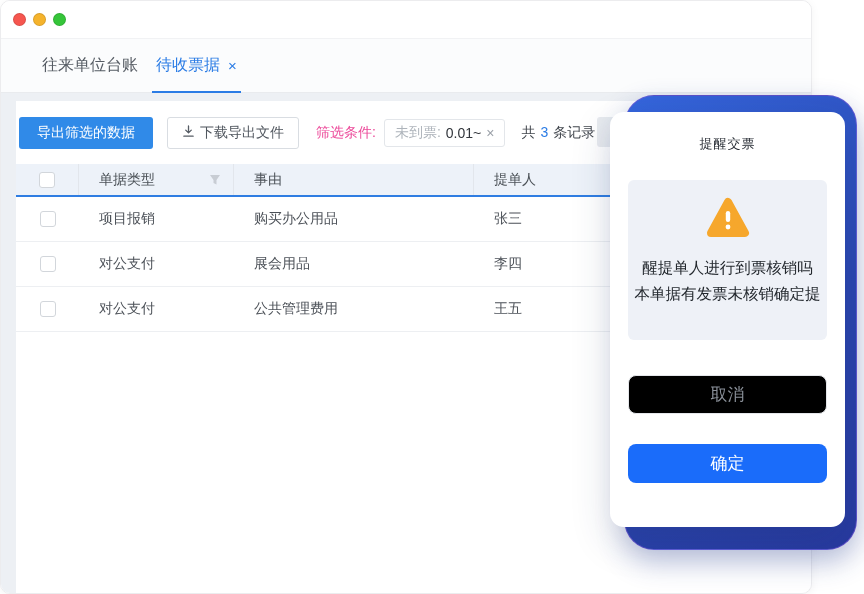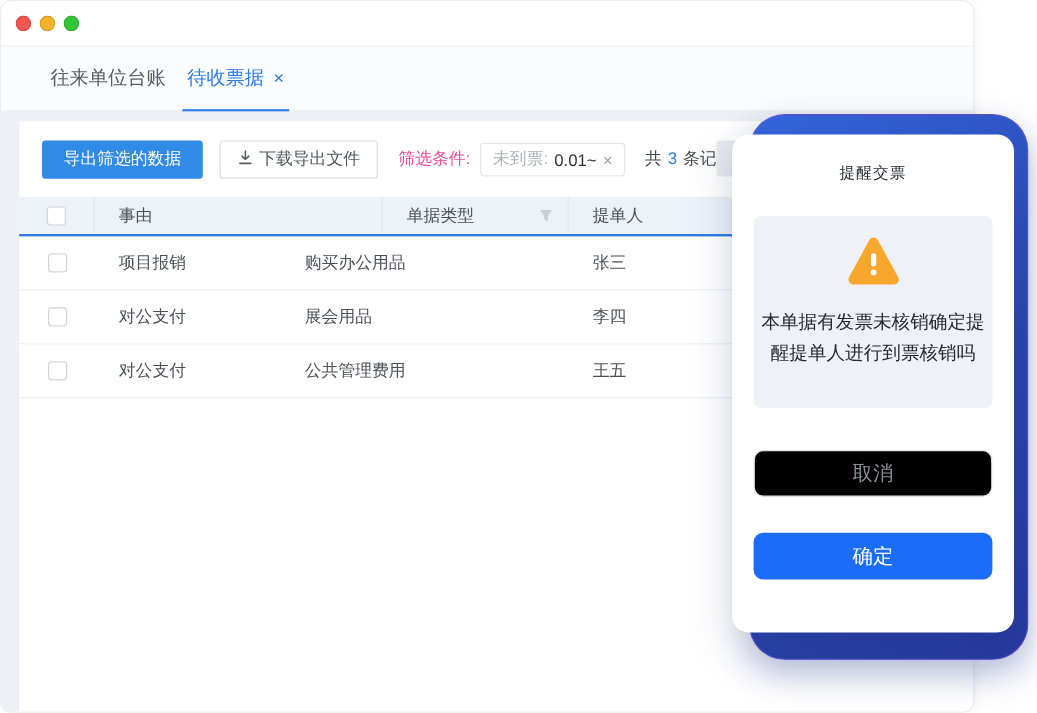--- a/index.html
+++ b/index.html
@@ -19,21 +19,21 @@
   .tab { display:flex; align-items:center; font-size:16px; color:#565c64; position:relative; padding:0 4px; cursor:default; }
   .tab.active { color:#2b7ce5; }
   .tab.active::after { content:""; position:absolute; left:0; right:0; bottom:-1px; height:2px; background:#2b7ce5; }
   .tab .tab-close { margin-left:8px; font-size:15px; }
   .tab + .tab { margin-left:10px; }
 
   .content { position:absolute; left:0; top:92px; right:0; bottom:0; background:#edf0f4; padding:8px 0 0 15px; }
   .panel { background:#fff; width:100%; height:100%; position:relative; }
 
   
-  .toolbar { position:relative; height:63px; display:flex; align-items:center; padding-left:19px; font-size:14px; }
+  .toolbar { position:relative; height:63px; display:flex; align-items:center; padding-left:3px; font-size:14px; }
   .btn-primary { height:32px; padding:0 18px; background:#308ae8; color:#fff; border:none; border-radius:3px; font-size:14px; }
   .btn-plain { height:32px; margin-left:14px; padding:0 14px; background:#fff; color:#50565e;
                border:1px solid #d9dde2; border-radius:3px; font-size:14px; display:inline-flex; align-items:center; gap:5px; }
   .filter-label { margin-left:17px; color:#ec4899; }
   .filter-tag { margin-left:8px; height:28px; border:1px solid #e3e6ea; border-radius:3px; background:#fff;
                 display:inline-flex; align-items:center; padding:0 10px; gap:5px; }
   .filter-tag .tag-name { color:#aeb4bb; }
   .filter-tag .tag-value { color:#31353b; }
   .filter-tag .tag-close { color:#9aa0a8; font-size:14px; cursor:pointer; }
   .record-count { margin-left:16px; color:#42474e; display:inline-flex; gap:5px; }
@@ -115,30 +115,30 @@
           <span class="num">3</span>
           <span>条记录</span>
         </span>
         <button class="obscured-btn"></button>
       </div>
 
       <div class="thead">
         <div class="cell col-check">
           <span class="checkbox"></span>
         </div>
-        <div class="cell col-reason">
-          <span>事由</span>
-        </div>
         <div class="cell col-type">
           <span>单据类型</span>
           <span class="funnel">
             <svg width="12" height="12" viewBox="0 0 12 12">
                 <path d="M1 1 h10 L7.5 6 v4.5 l-3 -1.5 V6 Z" fill="#c8cdd4"></path>
               </svg>
           </span>
+        </div>
+        <div class="cell col-reason">
+          <span>事由</span>
         </div>
         <div class="cell col-sub">
           <span>提单人</span>
         </div>
       </div>
 
       <div class="row">
         <div class="col-check">
             <span class="checkbox"></span>
           </div>
@@ -175,19 +175,19 @@
     <div class="icon-wrap">
       <span>
         <svg width="46" height="42" viewBox="0 0 46 42">
           <path d="M23 5 L40 36 H6 Z" fill="#f6a72c" stroke="#f6a72c" stroke-width="8" stroke-linejoin="round"></path>
           <rect x="20.8" y="14" width="4.4" height="11" rx="2.2" fill="#fff"></rect>
           <circle cx="23" cy="30" r="2.4" fill="#fff"></circle>
         </svg>
       </span>
     </div>
     <div class="msg-text">
+      <div>醒提单人进行到票核销吗</div>
       <div>本单据有发票未核销确定提</div>
-      <div>醒提单人进行到票核销吗</div>
     </div>
   </div>
   <button class="btn-cancel">取消</button>
   <button class="btn-confirm">确定</button>
 </div>
 
 </body></html>

